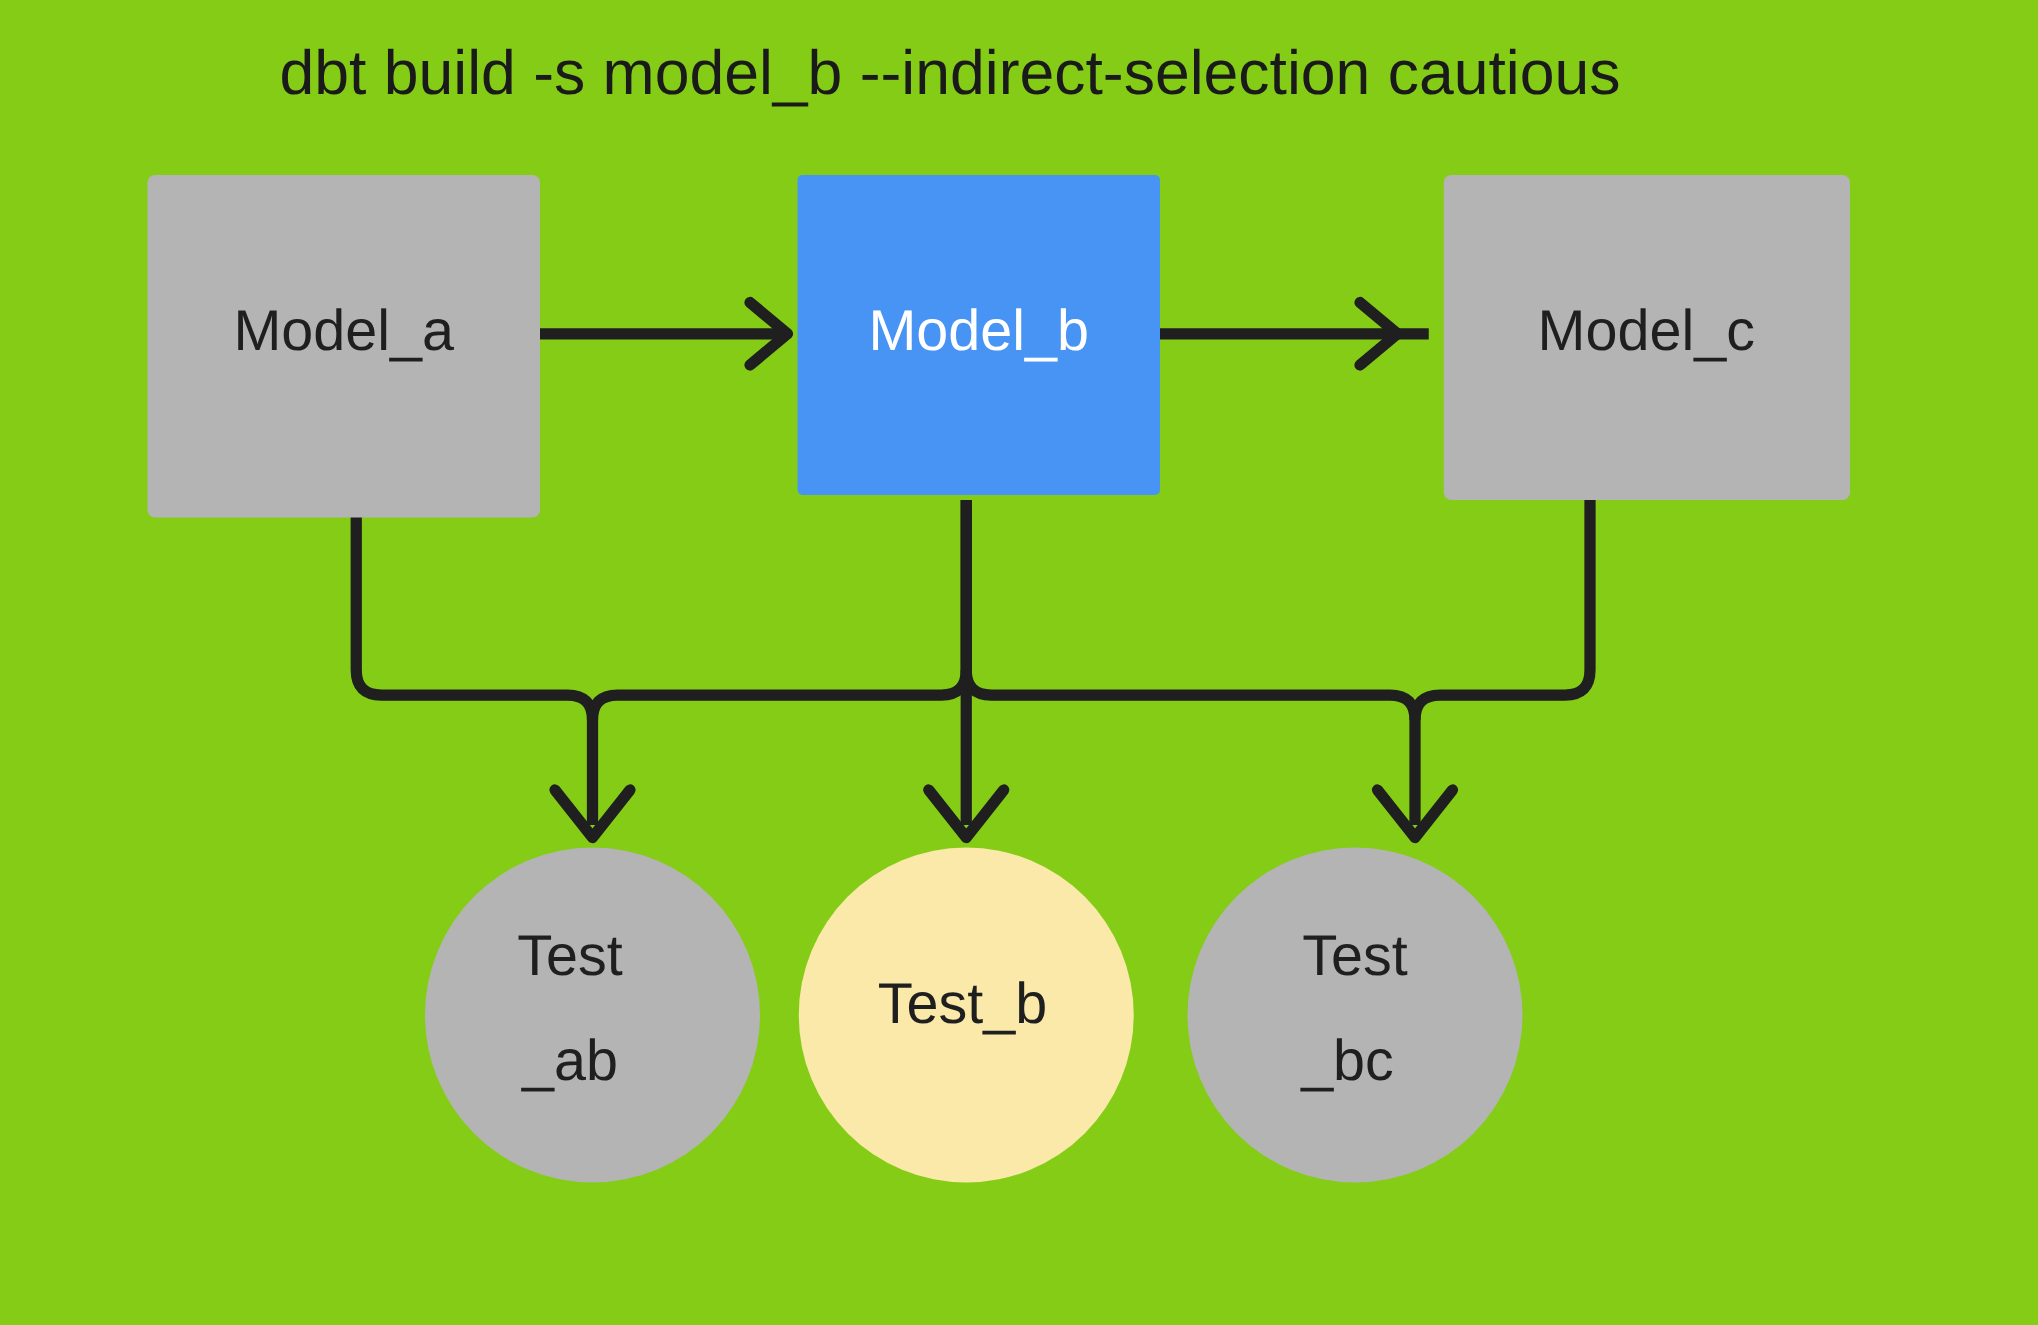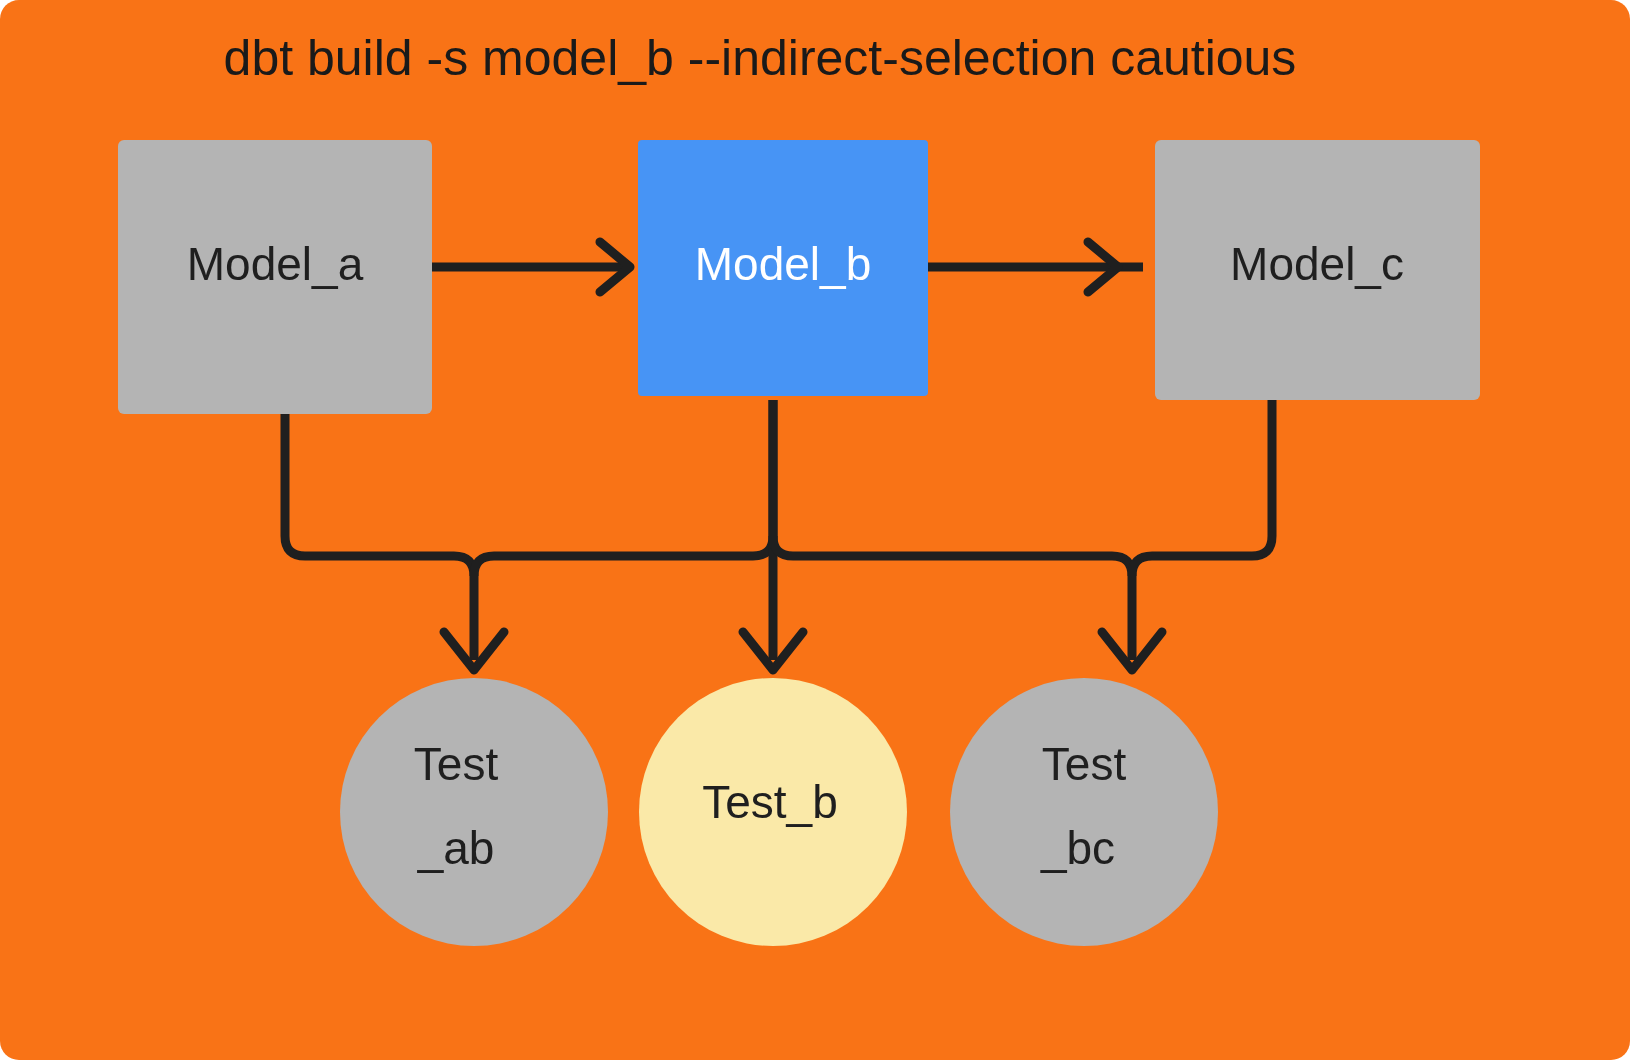--- a/index.html
+++ b/index.html
@@ -10,22 +10,21 @@
   body {
     width: 1630px;
     height: 1060px;
     font-family: "Liberation Sans", sans-serif;
     overflow: hidden;
   }
   #diagram-root {
     position: relative;
     width: 1630px;
     height: 1060px;
-    background: #f97316;
-    border-radius: 19px;
+    background: #84cc16;
   }
   svg.canvas {
     display: block;
     width: 1630px;
     height: 1060px;
   }
   .node-label {
     font-family: "Liberation Sans", sans-serif;
     font-size: 46px;
     fill: #1f1f1f;

